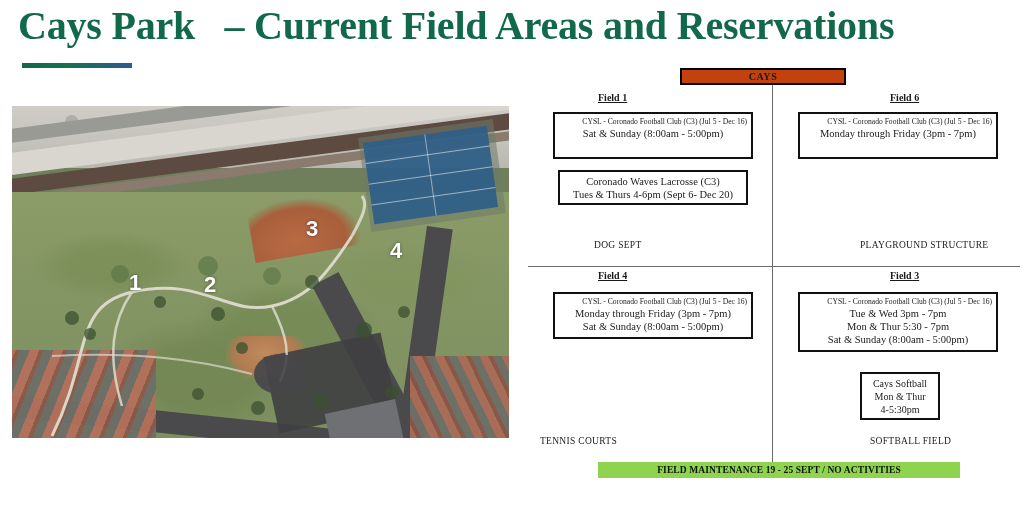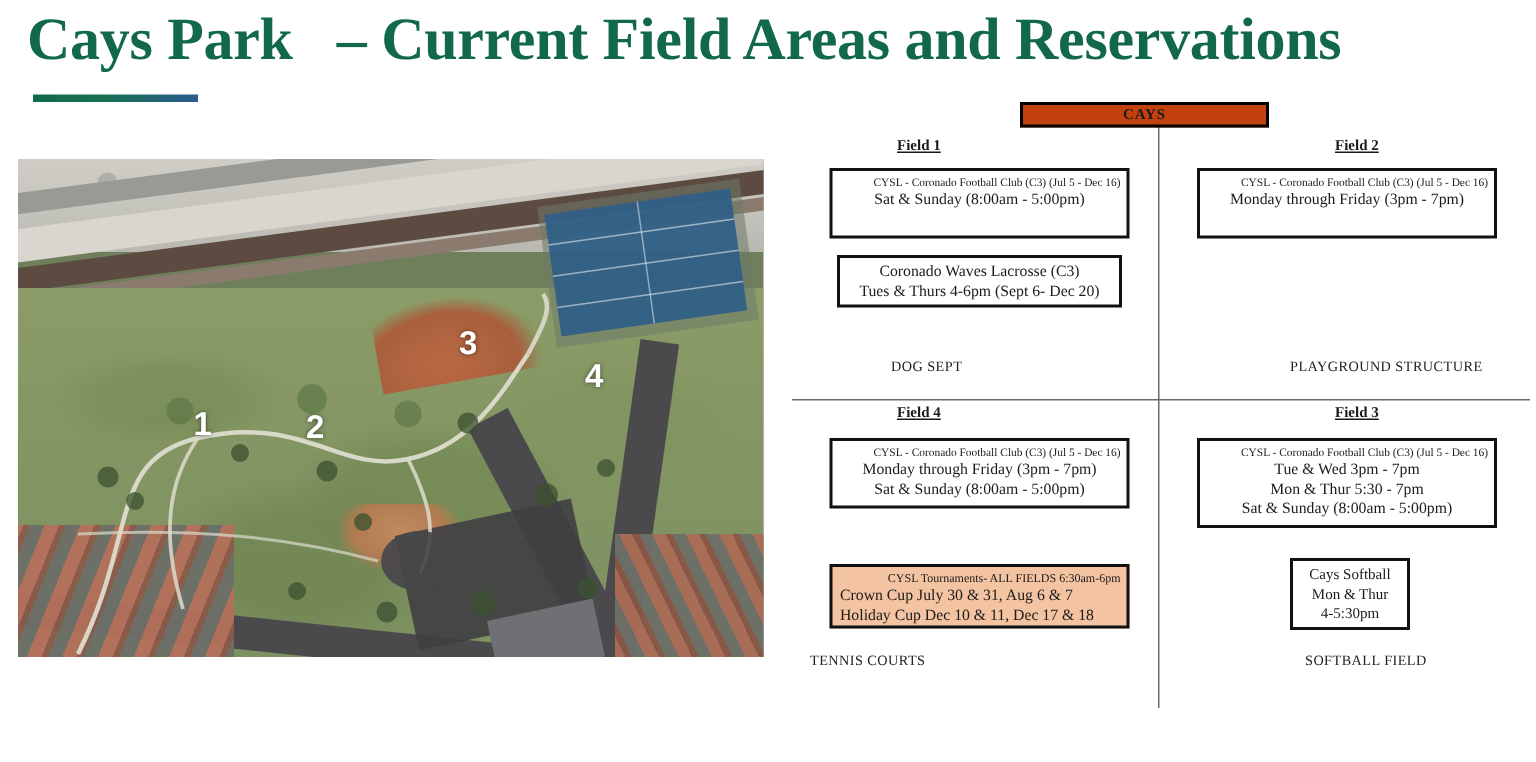--- a/index.html
+++ b/index.html
@@ -367,55 +367,51 @@
     <div class="ln">Sat &amp; Sunday  (8:00am - 5:00pm)</div>
   </div>
 
   <div class="resbox" style="left:38px;top:110px;width:190px;height:35px;padding-top:3px;">
     <div class="ln">Coronado Waves Lacrosse (C3)</div>
     <div class="ln">Tues &amp; Thurs 4-6pm (Sept 6- Dec 20)</div>
   </div>
 
   <div class="zone-label" style="left:74px;top:180px;">DOG SEPT</div>
 
-  <div class="field-head" style="left:370px;top:32px;">Field 2</div>
+  <div class="field-head" style="left:370px;top:32px;">Field 6</div>
 
   <div class="resbox" style="left:278px;top:52px;width:200px;height:47px;">
     <div class="ln1">CYSL - Coronado Football Club (C3) (Jul 5 - Dec 16)</div>
     <div class="ln">Monday through Friday (3pm - 7pm)</div>
   </div>
 
   <div class="zone-label" style="left:340px;top:180px;">PLAYGROUND STRUCTURE</div>
 
   <div class="field-head" style="left:78px;top:210px;">Field 4</div>
 
   <div class="resbox" style="left:33px;top:232px;width:200px;height:47px;">
     <div class="ln1">CYSL - Coronado Football Club (C3) (Jul 5 - Dec 16)</div>
     <div class="ln">Monday through Friday (3pm - 7pm)</div>
     <div class="ln">Sat &amp; Sunday  (8:00am - 5:00pm)</div>
   </div>
 
-  <div class="resbox tourn" style="left:33px;top:316px;width:200px;height:43px;">
-    <div class="ln1">CYSL Tournaments- ALL FIELDS 6:30am-6pm</div>
-    <div class="ln">Crown Cup July 30 &amp; 31, Aug 6 &amp; 7</div>
-    <div class="ln">Holiday Cup Dec 10 &amp; 11, Dec 17 &amp; 18</div>
-  </div>
 
   <div class="zone-label" style="left:20px;top:376px;">TENNIS COURTS</div>
 
   <div class="field-head" style="left:370px;top:210px;">Field 3</div>
 
   <div class="resbox" style="left:278px;top:232px;width:200px;height:60px;">
     <div class="ln1">CYSL - Coronado Football Club (C3) (Jul 5 - Dec 16)</div>
     <div class="ln">Tue &amp; Wed 3pm - 7pm</div>
     <div class="ln">Mon &amp; Thur 5:30 - 7pm</div>
     <div class="ln">Sat &amp; Sunday  (8:00am - 5:00pm)</div>
   </div>
 
   <div class="resbox softball" style="left:340px;top:312px;width:80px;height:48px;padding-top:3px;">
     <div class="ln">Cays Softball</div>
     <div class="ln">Mon &amp; Thur</div>
     <div class="ln">4-5:30pm</div>
   </div>
 
   <div class="zone-label" style="left:350px;top:376px;">SOFTBALL FIELD</div>
 
+  <div class="maint-bar">FIELD MAINTENANCE 19 - 25 SEPT / NO ACTIVITIES</div>
 </div>
 
 </body></html>

